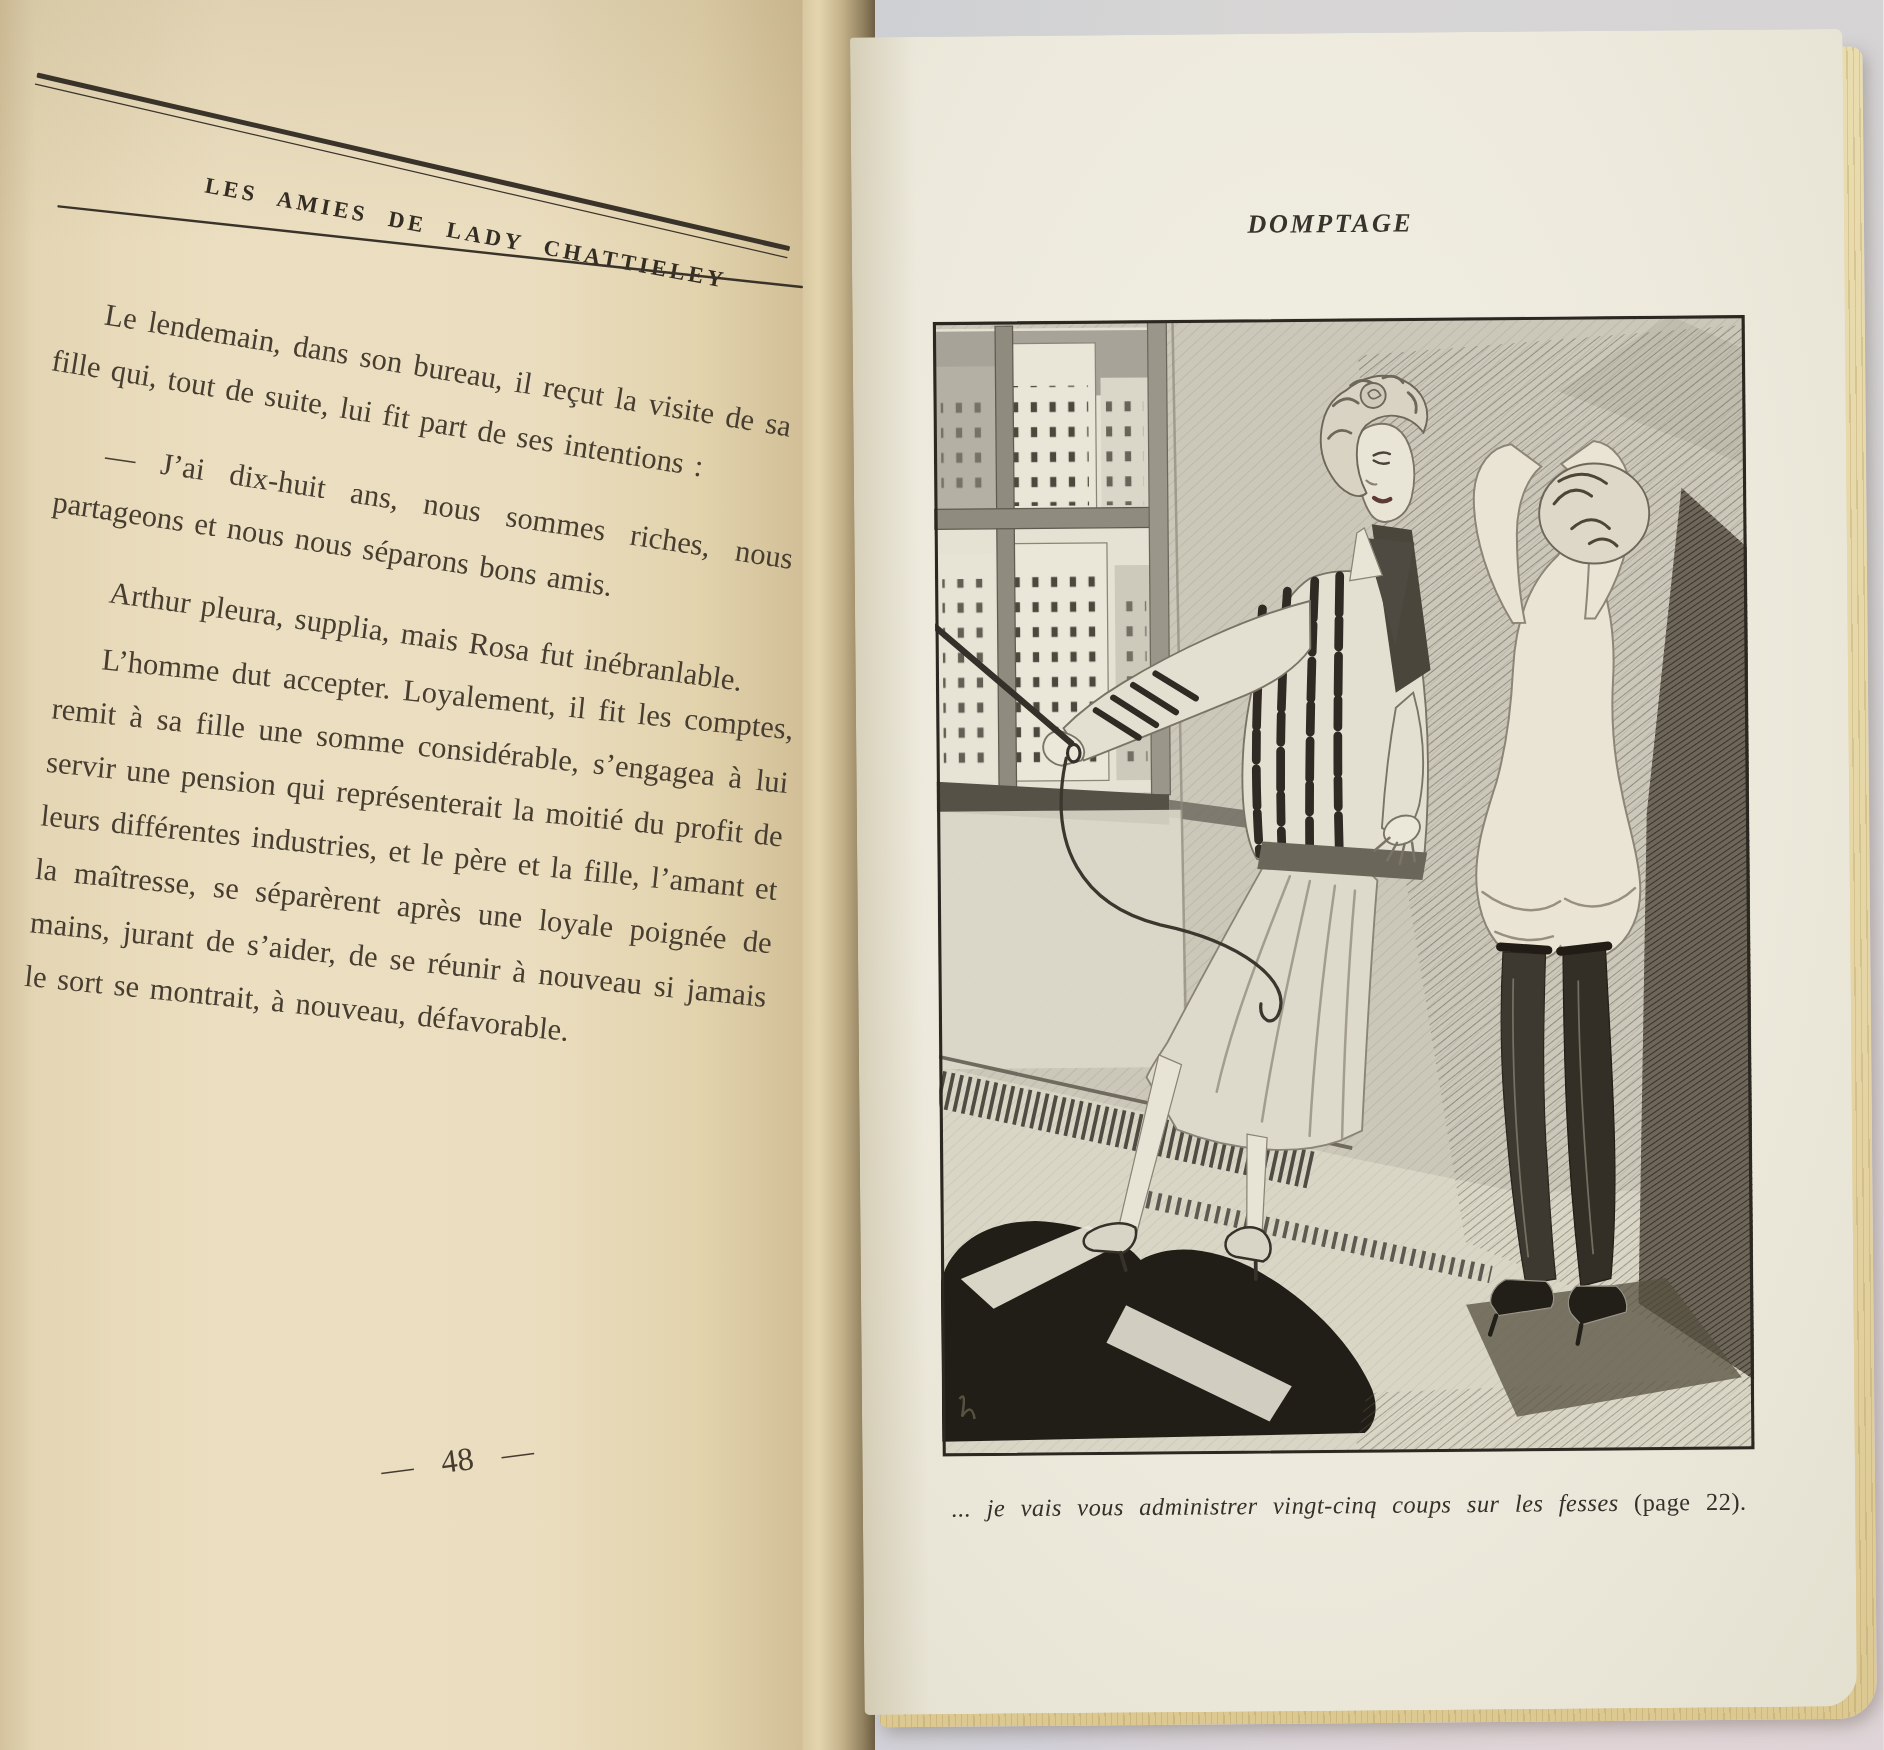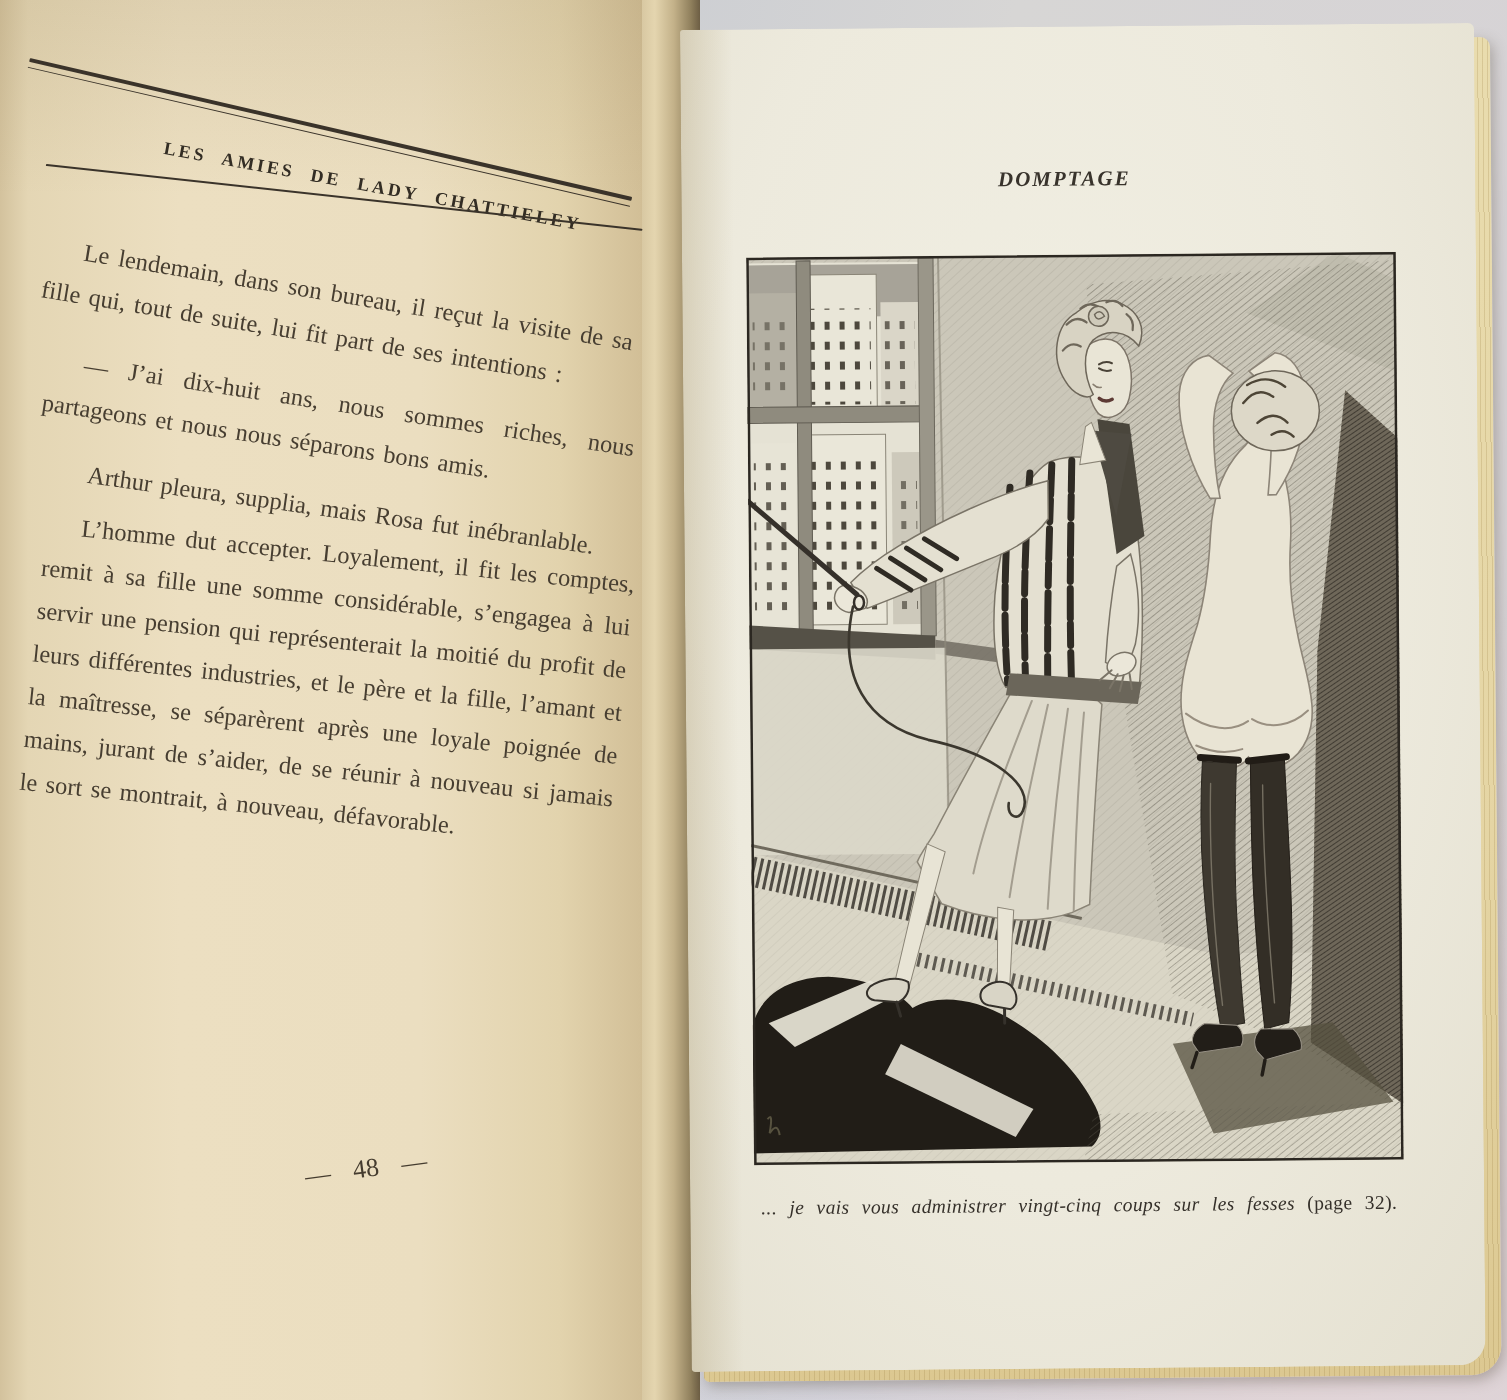--- a/index.html
+++ b/index.html
@@ -235,17 +235,17 @@
 
           <path d="M 104 350 C 88 420 116 468 178 484 C 242 498 284 530 272 556 C 268 566 256 562 258 548" fill="none" stroke="#3b372e" stroke-width="2.6"></path>
         </g>
 
         <rect x="1.5" y="1.5" width="647" height="905" fill="none" stroke="#2b2721" stroke-width="2.5"></rect>
       </svg>
     </div>
 
     <div class="caption">
       <span>... je vais vous administrer vingt-cinq coups sur les fesses</span>
-      <span class="roman">(page 32).</span>
+      <span class="roman">(page 22).</span>
     </div>
 
   </div>
 </div>
 
 </body></html>

